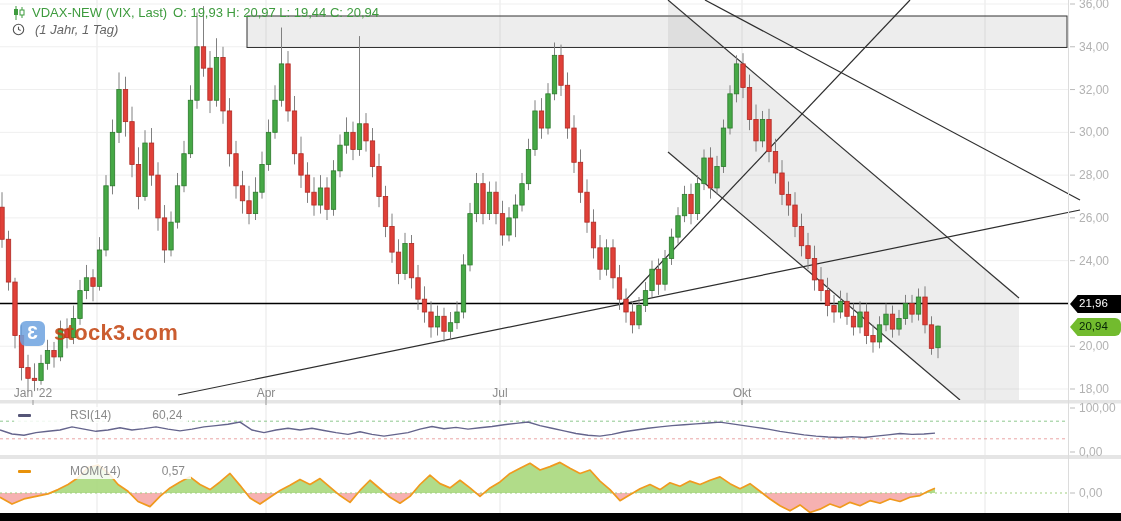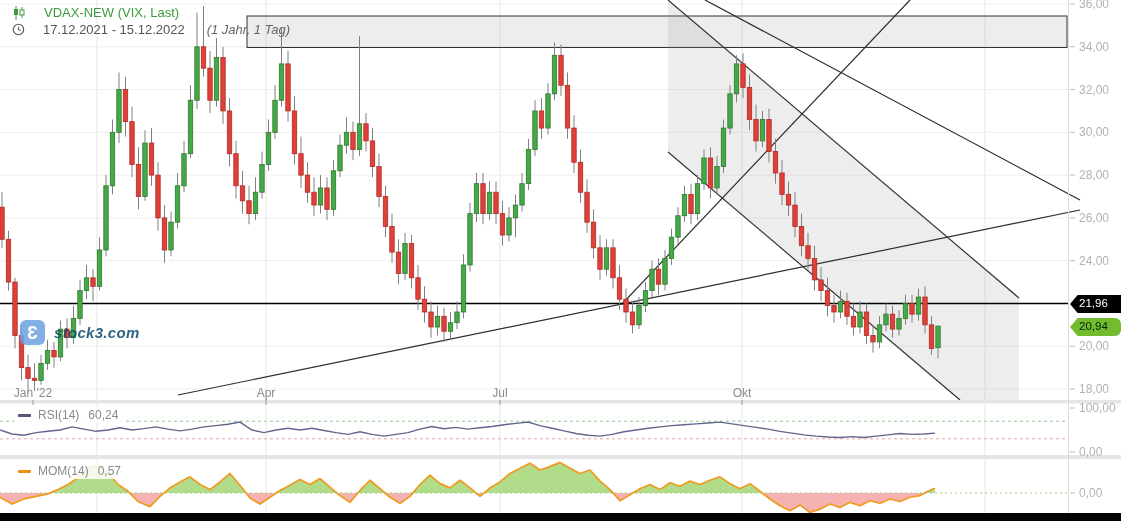--- a/index.html
+++ b/index.html
@@ -1,37 +1,37 @@
 <!DOCTYPE html>
 <html><head>
 <meta charset="utf-8">
 <style>
   html,body{margin:0;padding:0;background:#fff;}
   #root{position:relative;width:1121px;height:521px;background:#fff;overflow:hidden;
         font-family:"Liberation Sans",sans-serif;}
   #chart{position:absolute;left:0;top:0;}
   .hdr{position:absolute;left:12px;top:4px;line-height:17px;font-size:13px;white-space:nowrap;}
-  .hdr-row{display:flex;align-items:center;gap:18px;}
+  .hdr-row{display:flex;align-items:center;gap:6px;}
   .sym,.ohlc{color:#3d9b3d;}
   .dr{color:#555;}
   .iv{color:#666;margin-left:4px;font-style:italic;}
   .legend{position:absolute;font-size:12px;color:#8a8a8a;background:rgba(255,255,255,.85);
-          padding:1px 6px 1px 4px;display:flex;align-items:center;white-space:nowrap;}
+          padding:1px 6px 1px 4px;display:flex;align-items:center;white-space:nowrap;gap:32px;}
   .dash{display:inline-block;width:13px;height:3px;border-radius:1px;margin-right:7px;}
   .legend .val{margin-left:9px;}
   .badge{position:absolute;left:1070px;width:51px;height:18px;font-size:11.5px;line-height:17px;
          padding-left:9px;box-sizing:border-box;
          clip-path:polygon(0 50%,15% 0,100% 0,100% 100%,15% 100%);}
   #badge-line{top:295px;background:#000;color:#fff;}
   #badge-last{top:318px;background:#72bb2e;color:#062406;border-radius:6px;}
   .wm{position:absolute;left:20px;top:320px;display:flex;align-items:center;opacity:.85;}
   .wm-logo{width:25px;height:25px;border-radius:6px;background:#6ea3e0;color:#fff;font-size:19px;
            font-weight:bold;display:flex;align-items:center;justify-content:center;
            transform:scaleX(-1);}
-  .wm-text{margin-left:9px;color:#0c4a6e;font-size:15px;font-weight:bold;letter-spacing:.3px;font-style:italic;}
+  .wm-text{margin-left:9px;color:#c2410c;font-size:22px;font-weight:bold;letter-spacing:.3px;}
   .bottombar{position:absolute;left:0;top:513px;width:1121px;height:8px;background:#020202;}
   .icon-clock{width:13px;height:13px;flex:0 0 13px;}
 </style>
 </head>
 <body>
 
 <div id="root">
 
   <svg id="chart" width="1121" height="521">
       <g>
@@ -423,27 +423,27 @@
 
   <div class="hdr">
     <div class="hdr-row">
       <svg width="14" height="14" viewBox="0 0 14 14">
         <line x1="4" y1="0" x2="4" y2="14" stroke="#3d9b3d" stroke-width="1"></line>
         <rect x="2" y="3" width="4" height="6" fill="#3d9b3d"></rect>
         <line x1="10" y1="1" x2="10" y2="12" stroke="#3d9b3d" stroke-width="1"></line>
         <rect x="8" y="4" width="4" height="5" fill="#fff" stroke="#3d9b3d"></rect>
       </svg>
       <span class="sym">VDAX-NEW (VIX, Last)</span>
+      <span class="ohlc">O: 19,93  H: 20,97  L: 19,44  C: 20,94</span>
     </div>
     <div class="hdr-row">
       <svg class="icon-clock" viewBox="0 0 14 14">
         <circle cx="7" cy="7" r="5.6" fill="none" stroke="#555" stroke-width="1.2"></circle>
         <path d="M7 4 L7 7 L9.3 8.2" fill="none" stroke="#555" stroke-width="1.2"></path>
       </svg>
-      <span class="dr">17.12.2021 - 15.12.2022</span>
       <span class="iv">(1 Jahr, 1 Tag)</span>
     </div>
   </div>
 
   <div class="wm">
     <div class="wm-logo">3</div>
     <div class="wm-text">stock3.com</div>
   </div>
 
   <div class="legend" style="left:14px;top:407px;">

